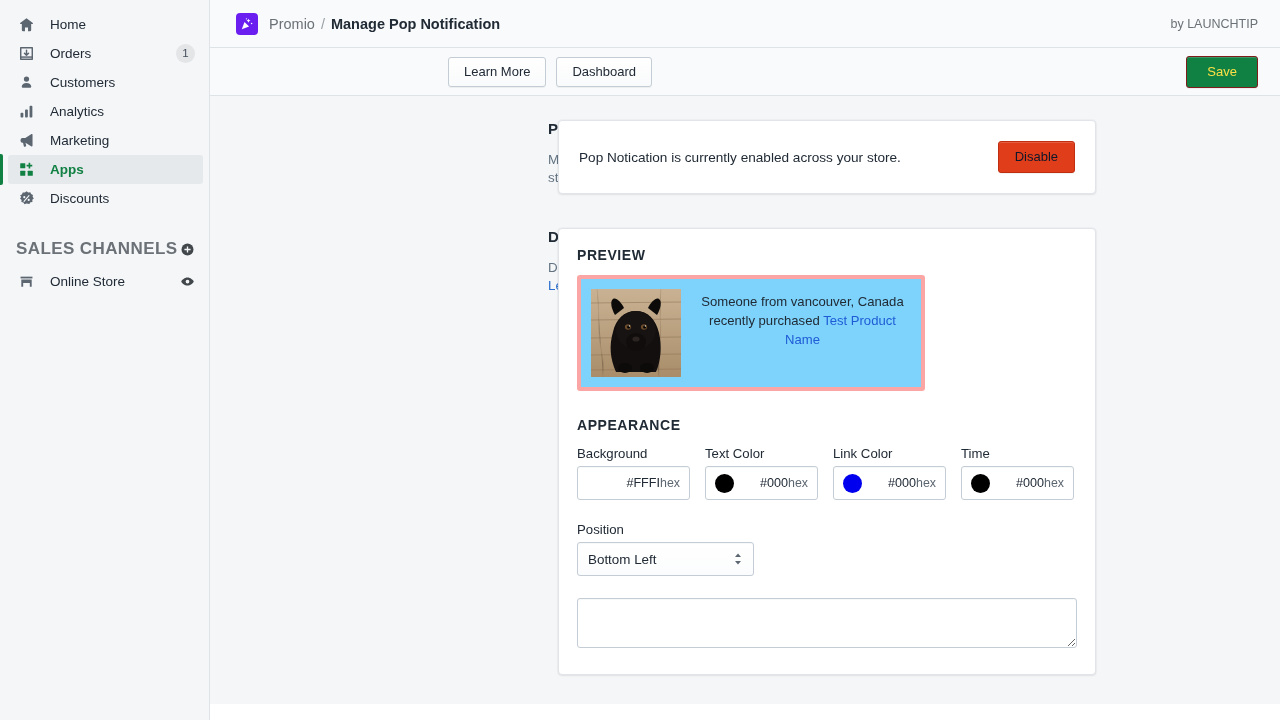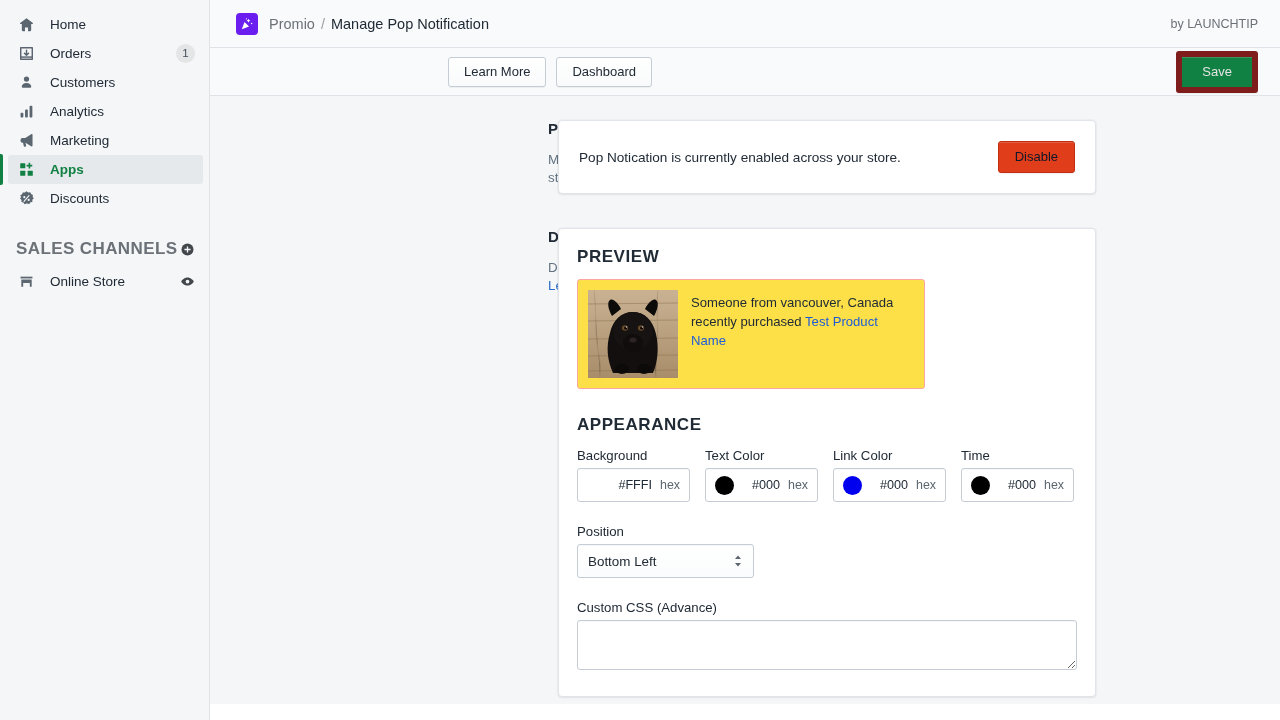--- a/index.html
+++ b/index.html
@@ -80,21 +80,21 @@
   }
   .applogo {
     width: 22px; height: 22px; border-radius: 4px;
     background: #6a1ff0;
     display: flex; align-items: center; justify-content: center;
     margin-right: 11px; flex: 0 0 22px;
   }
   .crumbs { font-size: 14.5px; display: flex; align-items: center; gap: 6px; }
   .crumbs .parent { color: #6b7177; cursor: pointer; }
   .crumbs .sep { color: #9aa0a6; }
-  .crumbs .cur { color: #212b36; font-weight: 400; }
+  .crumbs .cur { color: #212b36; font-weight: 700; }
   .byline { margin-left: auto; font-size: 12.5px; color: #6b7177; }
 
   .actionbar {
     height: 48px; flex: 0 0 48px;
     background: #f9fafb;
     border-bottom: 1px solid #dfe3e8;
     display: flex; align-items: center;
     padding: 0 22px 0 238px;
   }
   .btn {
@@ -103,22 +103,22 @@
     background: linear-gradient(180deg,#ffffff,#f9fafb);
     border: 1px solid #c4cdd5;
     border-radius: 3px;
     padding: 7px 15px 8px;
     box-shadow: 0 1px 0 rgba(22,29,37,.05);
     cursor: pointer; margin-right: 10px;
     line-height: 1;
   }
   .btn-save {
     margin-left: auto; margin-right: 0;
-    background: #108043; border: 6px solid #7f1d1d;
-    color: #e5e5e5; font-weight: 400;
+    background: #108043; border: 1px solid #7f1d1d;
+    color: #fde047; font-weight: 400;
     padding: 8px 20px 9px;
     box-shadow: inset 0 1px 0 rgba(255,255,255,.18), 0 1px 0 rgba(22,29,37,.05);
   }
 
   .scroll { flex: 1 1 auto; overflow: hidden; padding: 24px 0 0 0; }
   .row { display: flex; padding: 0 120px 0 0; }
   .row-label { width: 282px; flex: 0 0 282px; padding-left: 338px; }
   .row-label-inner { width: 282px; }
   .sect-title { font-size: 15px; font-weight: 700; color: #212b36; margin-bottom: 14px; }
   .sect-desc { font-size: 13.4px; color: #637381; line-height: 1.36; }
@@ -139,51 +139,52 @@
   }
   .status-text { font-size: 13.6px; color: #212b36; flex: 1 1 auto; }
   .btn-disable {
     background: #e03e1a; border: 1px solid #bf2e10;
     color: #0f172a; font-size: 13px; border-radius: 3px;
     padding: 8px 16px 9px; cursor: pointer; line-height: 1;
     box-shadow: inset 0 1px 0 rgba(255,255,255,.18), 0 1px 0 rgba(22,29,37,.05);
   }
 
   .subhead {
-    font-size: 17px; font-weight: 700; letter-spacing: .55px;
+    font-size: 14px; font-weight: 700; letter-spacing: .55px;
     color: #212b36; text-transform: uppercase;
   }
   .design-card { padding: 18px 18px 22px; }
 
   .preview-box {
     margin-top: 12px;
-    border: 1px solid #fca5a5; border-radius: 3px;
-    background: #fde047; display: flex; padding: 10px;
+    border: 4px solid #fca5a5; border-radius: 3px;
+    background: #7dd3fc; display: flex; padding: 10px;
     width: 348px;
+    text-align: center;
   }
   .thumb {
     width: 90px; height: 88px; flex: 0 0 90px;
     border-radius: 1px; overflow: hidden; position: relative;
     background: #b8a184;
   }
   .thumb svg { display: block; width: 100%; height: 100%; }
   .preview-text {
     padding: 4px 0 0 13px; font-size: 13.1px;
     color: #212b36; line-height: 1.45;
   }
 
   .appearance { margin-top: 26px; }
   .fields { display: flex; gap: 15px; margin-top: 13px; }
   .field { }
   .field-label { font-size: 13.2px; color: #212b36; margin-bottom: 5px; }
   .hexbox {
     width: 113px; height: 34px;
     border: 1px solid #c4cdd5; border-radius: 3px;
     background: #fff; display: flex; align-items: center;
-    padding: 0 9px; gap: 8px;
+    padding: 0 9px; 
     box-shadow: inset 0 1px 0 rgba(99,115,129,.05);
     justify-content: center;
   }
   .swatch { width: 19px; height: 19px; border-radius: 50%; flex: 0 0 19px; }
   .swatch.invisible { background: #ffffff; }
   .hexval { font-size: 12.6px; color: #212b36; flex: 1 1 auto; text-align: right; }
   .hexsuffix { font-size: 12.4px; color: #5c6670; }
 
   .position-wrap { margin-top: 22px; }
   .select {
@@ -470,21 +471,20 @@
                   <span class="sv">Bottom Left</span>
                   <span class="caret">
                     <svg width="10" height="16" viewBox="0 0 10 16" fill="currentColor">
                         <path d="M5 2.4 8 6H2zM5 13.6 8 10H2z"></path>
                       </svg>
                   </span>
                 </div>
               </div>
 
               <div class="css-wrap">
-                <div class="field-label">Custom CSS (Advance)</div>
                 <textarea class="textarea" style=""></textarea>
               </div>
 
             </div>
           </div>
         </div>
       </div>
 
     </div>
   </section>

